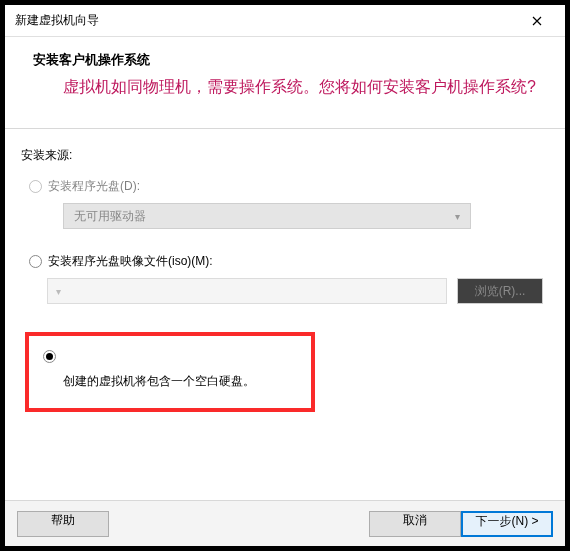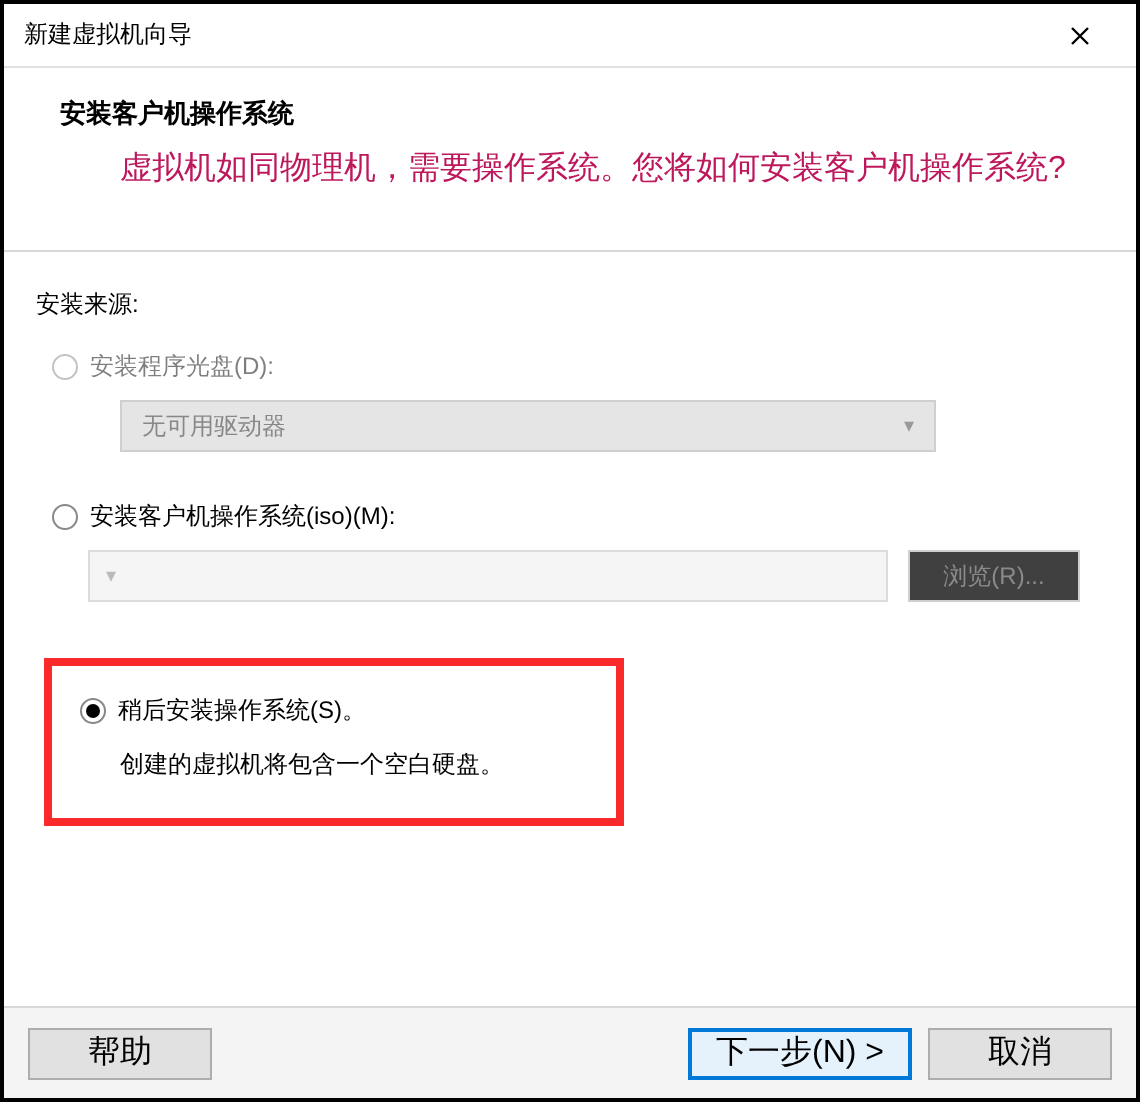--- a/index.html
+++ b/index.html
@@ -4,21 +4,21 @@
   <style>
     * { box-sizing: border-box; margin: 0; padding: 0; }
     body {
       font-family: "Segoe UI", "Microsoft YaHei", sans-serif;
       font-size: 12px;
       background: #fff;
       width: 570px;
       height: 551px;
       overflow: hidden;
     }
-    .window { width: 570px; height: 551px; display: flex; flex-direction: column; border: 2px solid #000000; }
+    .window { width: 570px; height: 551px; display: flex; flex-direction: column; border: 5px solid #000000; }
     .titlebar {
       height: 32px;
       display: flex;
       align-items: center;
       justify-content: space-between;
       padding: 0 8px 0 10px;
       background: #fff;
       border-bottom: 1px solid #e0e0e0;
     }
     .titlebar .title { font-size: 12px; color: #000; }
@@ -95,23 +95,23 @@
     .footer {
       height: 46px;
       border-top: 1px solid #d8d8d8;
       background: #f4f4f4;
       display: flex; align-items: center;
       padding: 0 12px;
     }
     .footer .btn {
       height: 26px; min-width: 92px;
       background: #e1e1e1; border: 1px solid #adadad;
-      display: flex; align-items: center; justify-content: center;
+      display: flex; align-items: flex-start; justify-content: center;
       padding: 0 12px; cursor: pointer;
-      font-size: 16px;
+      font-size: 12px;
     }
     .footer .btn.primary { border: 2px solid #0078d7; background: #e5f1fb; }
     .footer .spacer { flex: 1; }
     .footer .btn + .btn { margin-left: 8px; }
     .footer .group-adjacent { margin-left: 0 !important; border-left: none; }
   </style>
 </head>
 <body>
 
 <div class="window">
@@ -137,46 +137,45 @@
       <span class="radio"></span>
       <label>安装程序光盘(D):</label>
     </div>
     <div class="dropdown">
       <span>无可用驱动器</span>
       <span class="chev">▾</span>
     </div>
 
     <div class="option-row">
       <span class="radio"></span>
-      <label>安装客户机操作系统(iso)(M):</label>
+      <label>安装程序光盘映像文件(iso)(M):</label>
     </div>
     <div class="iso-row">
       <div class="iso-path">
         <span class="chev">▾</span>
       </div>
       <div class="browse-btn">
         <span>浏览(R)...</span>
       </div>
     </div>
 
     <div class="highlight-box">
       <div class="option-row">
         <span class="radio checked"></span>
-        <label>稍后安装操作系统(S)。</label>
       </div>
       <div class="desc">创建的虚拟机将包含一个空白硬盘。</div>
     </div>
   </div>
 
   <div class="footer">
     <div class="btn">
         <span>帮助</span>
       </div>
     <div class="spacer"></div>
+    <div class="btn">
+        <span>取消</span>
+      </div>
     <div class="btn primary group-adjacent">
         <span>下一步(N) &gt;</span>
-      </div>
-    <div class="btn">
-        <span>取消</span>
       </div>
   </div>
 
 </div>
 
 </body></html>

